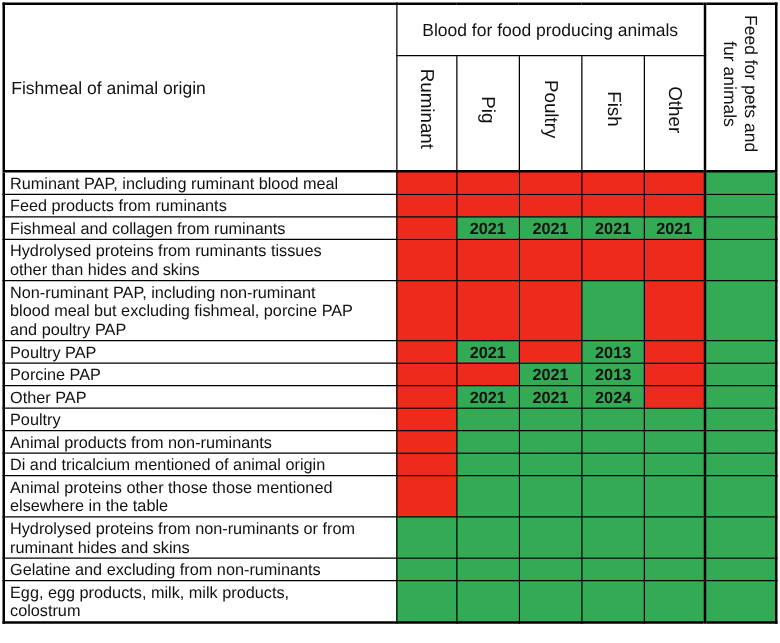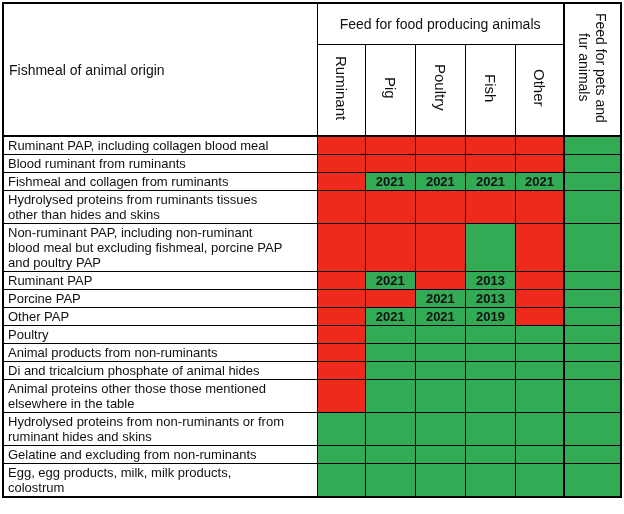--- a/index.html
+++ b/index.html
@@ -61,46 +61,46 @@
       <col style="width:48px">
       <col style="width:50px">
       <col style="width:50px">
       <col style="width:50px">
       <col style="width:48px">
       <col style="width:57px">
     </colgroup>
     <thead>
       <tr>
         <th class="corner-th" rowspan="2">Fishmeal of animal origin</th>
-        <th class="group-th" colspan="5">Feed for food producing animals</th>
+        <th class="group-th" colspan="5">Blood for food producing animals</th>
         <th class="pets-th" rowspan="2"><span class="vtext">Feed for pets and
 fur animals</span></th>
       </tr>
       <tr>
 
       <th class="col-th"><span class="vtext">Ruminant</span></th>
           <th class="col-th"><span class="vtext">Pig</span></th>
           <th class="col-th"><span class="vtext">Poultry</span></th>
           <th class="col-th"><span class="vtext">Fish</span></th>
           <th class="col-th"><span class="vtext">Other</span></th>
         </tr>
     </thead>
     <tbody>
 
     <tr>
-          <td class="label">Ruminant PAP, including collagen blood meal</td>
-          <td class="cell" style="background: rgb(238, 42, 29);"></td>
-          <td class="cell" style="background: rgb(238, 42, 29);"></td>
-          <td class="cell" style="background: rgb(238, 42, 29);"></td>
-          <td class="cell" style="background: rgb(238, 42, 29);"></td>
-          <td class="cell" style="background: rgb(238, 42, 29);"></td>
-          <td class="cell pets-col" style="background: rgb(51, 171, 85);"></td>
-        </tr>
-        <tr>
-          <td class="label">Blood ruminant from ruminants</td>
+          <td class="label">Ruminant PAP, including ruminant blood meal</td>
+          <td class="cell" style="background: rgb(238, 42, 29);"></td>
+          <td class="cell" style="background: rgb(238, 42, 29);"></td>
+          <td class="cell" style="background: rgb(238, 42, 29);"></td>
+          <td class="cell" style="background: rgb(238, 42, 29);"></td>
+          <td class="cell" style="background: rgb(238, 42, 29);"></td>
+          <td class="cell pets-col" style="background: rgb(51, 171, 85);"></td>
+        </tr>
+        <tr>
+          <td class="label">Feed products from ruminants</td>
           <td class="cell" style="background: rgb(238, 42, 29);"></td>
           <td class="cell" style="background: rgb(238, 42, 29);"></td>
           <td class="cell" style="background: rgb(238, 42, 29);"></td>
           <td class="cell" style="background: rgb(238, 42, 29);"></td>
           <td class="cell" style="background: rgb(238, 42, 29);"></td>
           <td class="cell pets-col" style="background: rgb(51, 171, 85);"></td>
         </tr>
         <tr>
           <td class="label">Fishmeal and collagen from ruminants</td>
           <td class="cell" style="background: rgb(238, 42, 29);"></td>
@@ -125,21 +125,21 @@
 blood meal but excluding fishmeal, porcine PAP
 and poultry PAP</td>
           <td class="cell" style="background: rgb(238, 42, 29);"></td>
           <td class="cell" style="background: rgb(238, 42, 29);"></td>
           <td class="cell" style="background: rgb(238, 42, 29);"></td>
           <td class="cell" style="background: rgb(51, 171, 85);"></td>
           <td class="cell" style="background: rgb(238, 42, 29);"></td>
           <td class="cell pets-col" style="background: rgb(51, 171, 85);"></td>
         </tr>
         <tr>
-          <td class="label">Ruminant PAP</td>
+          <td class="label">Poultry PAP</td>
           <td class="cell" style="background: rgb(238, 42, 29);"></td>
           <td class="cell" style="background: rgb(51, 171, 85);"><span>2021</span></td>
           <td class="cell" style="background: rgb(238, 42, 29);"></td>
           <td class="cell" style="background: rgb(51, 171, 85);"><span>2013</span></td>
           <td class="cell" style="background: rgb(238, 42, 29);"></td>
           <td class="cell pets-col" style="background: rgb(51, 171, 85);"></td>
         </tr>
         <tr>
           <td class="label">Porcine PAP</td>
           <td class="cell" style="background: rgb(238, 42, 29);"></td>
@@ -147,21 +147,21 @@
           <td class="cell" style="background: rgb(51, 171, 85);"><span>2021</span></td>
           <td class="cell" style="background: rgb(51, 171, 85);"><span>2013</span></td>
           <td class="cell" style="background: rgb(238, 42, 29);"></td>
           <td class="cell pets-col" style="background: rgb(51, 171, 85);"></td>
         </tr>
         <tr>
           <td class="label">Other PAP</td>
           <td class="cell" style="background: rgb(238, 42, 29);"></td>
           <td class="cell" style="background: rgb(51, 171, 85);"><span>2021</span></td>
           <td class="cell" style="background: rgb(51, 171, 85);"><span>2021</span></td>
-          <td class="cell" style="background: rgb(51, 171, 85);"><span>2019</span></td>
+          <td class="cell" style="background: rgb(51, 171, 85);"><span>2024</span></td>
           <td class="cell" style="background: rgb(238, 42, 29);"></td>
           <td class="cell pets-col" style="background: rgb(51, 171, 85);"></td>
         </tr>
         <tr>
           <td class="label">Poultry</td>
           <td class="cell" style="background: rgb(238, 42, 29);"></td>
           <td class="cell" style="background: rgb(51, 171, 85);"></td>
           <td class="cell" style="background: rgb(51, 171, 85);"></td>
           <td class="cell" style="background: rgb(51, 171, 85);"></td>
           <td class="cell" style="background: rgb(51, 171, 85);"></td>
@@ -170,21 +170,21 @@
         <tr>
           <td class="label">Animal products from non-ruminants</td>
           <td class="cell" style="background: rgb(238, 42, 29);"></td>
           <td class="cell" style="background: rgb(51, 171, 85);"></td>
           <td class="cell" style="background: rgb(51, 171, 85);"></td>
           <td class="cell" style="background: rgb(51, 171, 85);"></td>
           <td class="cell" style="background: rgb(51, 171, 85);"></td>
           <td class="cell pets-col" style="background: rgb(51, 171, 85);"></td>
         </tr>
         <tr>
-          <td class="label">Di and tricalcium phosphate of animal hides</td>
+          <td class="label">Di and tricalcium mentioned of animal origin</td>
           <td class="cell" style="background: rgb(238, 42, 29);"></td>
           <td class="cell" style="background: rgb(51, 171, 85);"></td>
           <td class="cell" style="background: rgb(51, 171, 85);"></td>
           <td class="cell" style="background: rgb(51, 171, 85);"></td>
           <td class="cell" style="background: rgb(51, 171, 85);"></td>
           <td class="cell pets-col" style="background: rgb(51, 171, 85);"></td>
         </tr>
         <tr>
           <td class="label">Animal proteins other those those mentioned
 elsewhere in the table</td>

